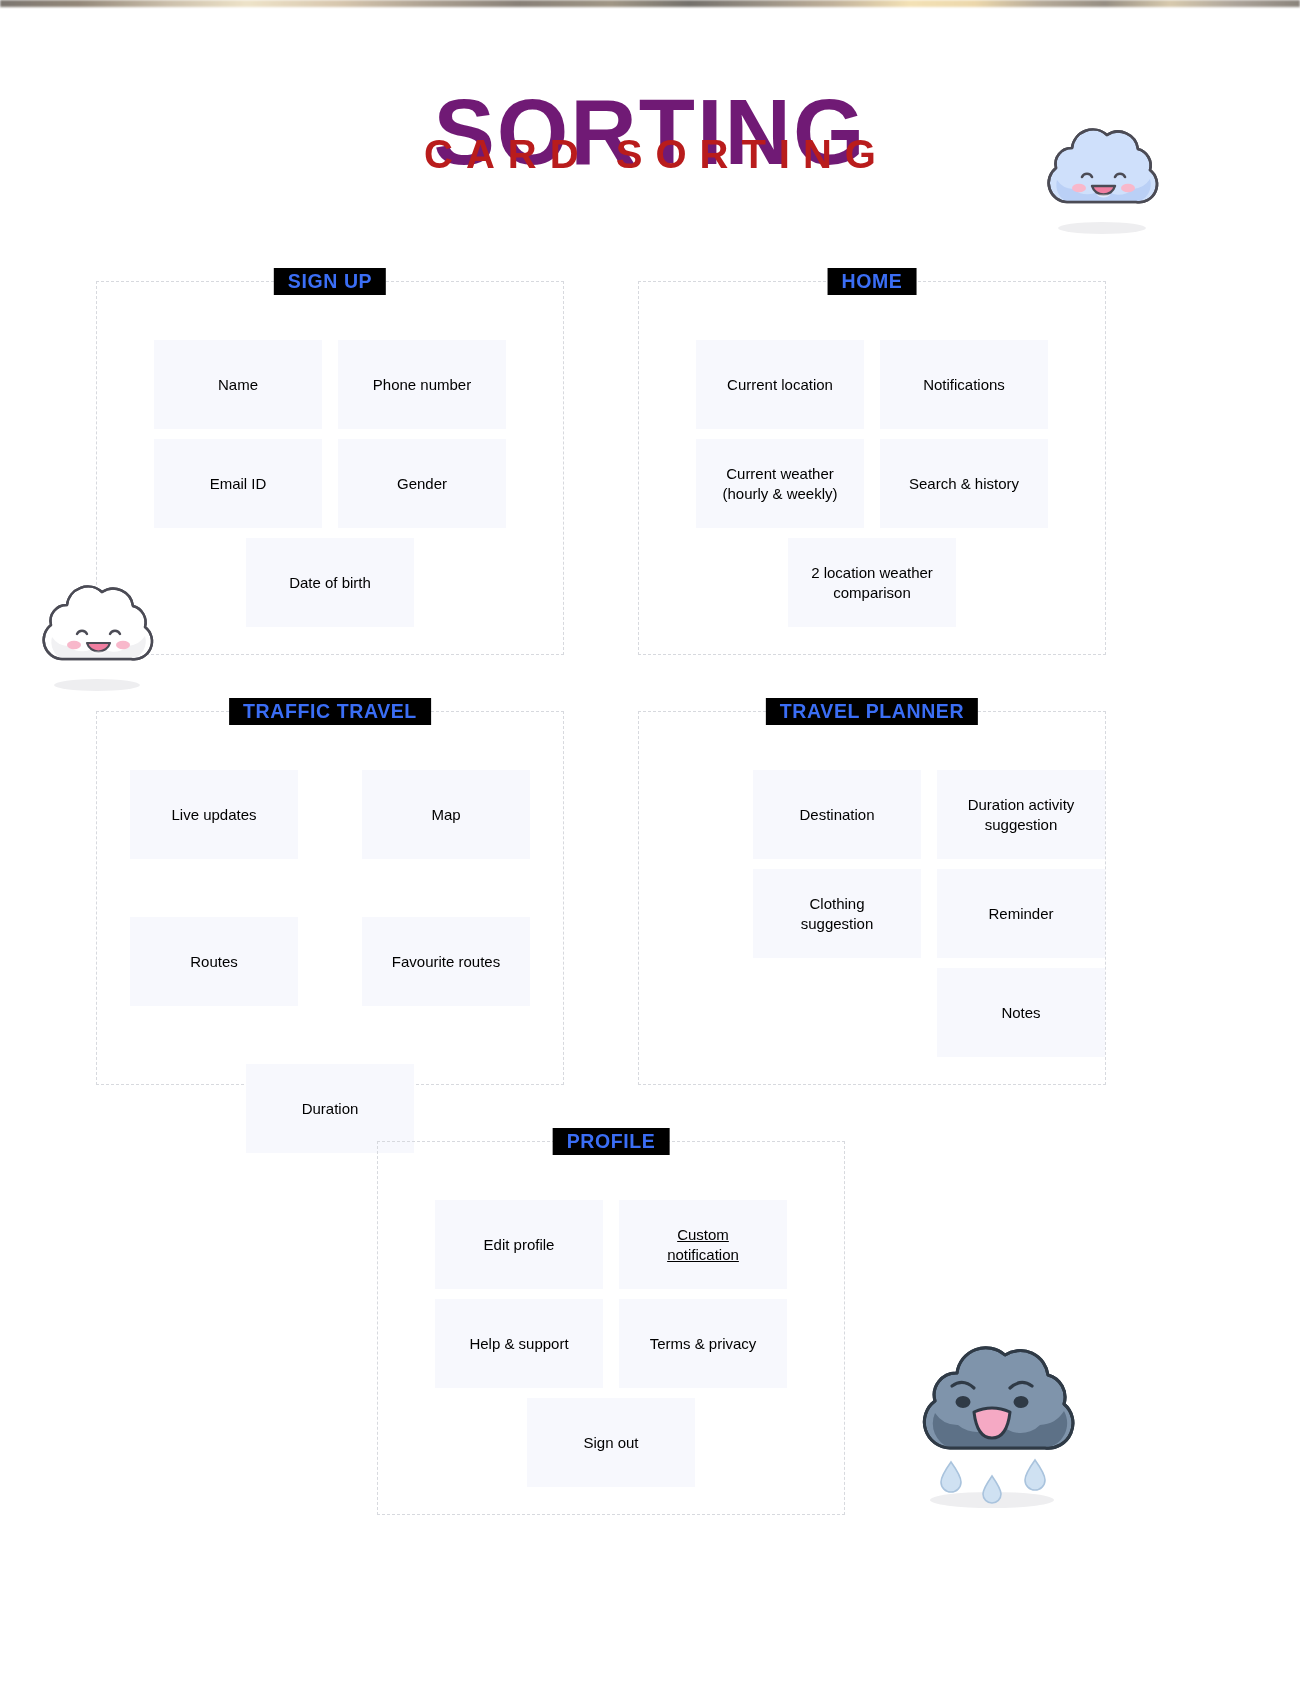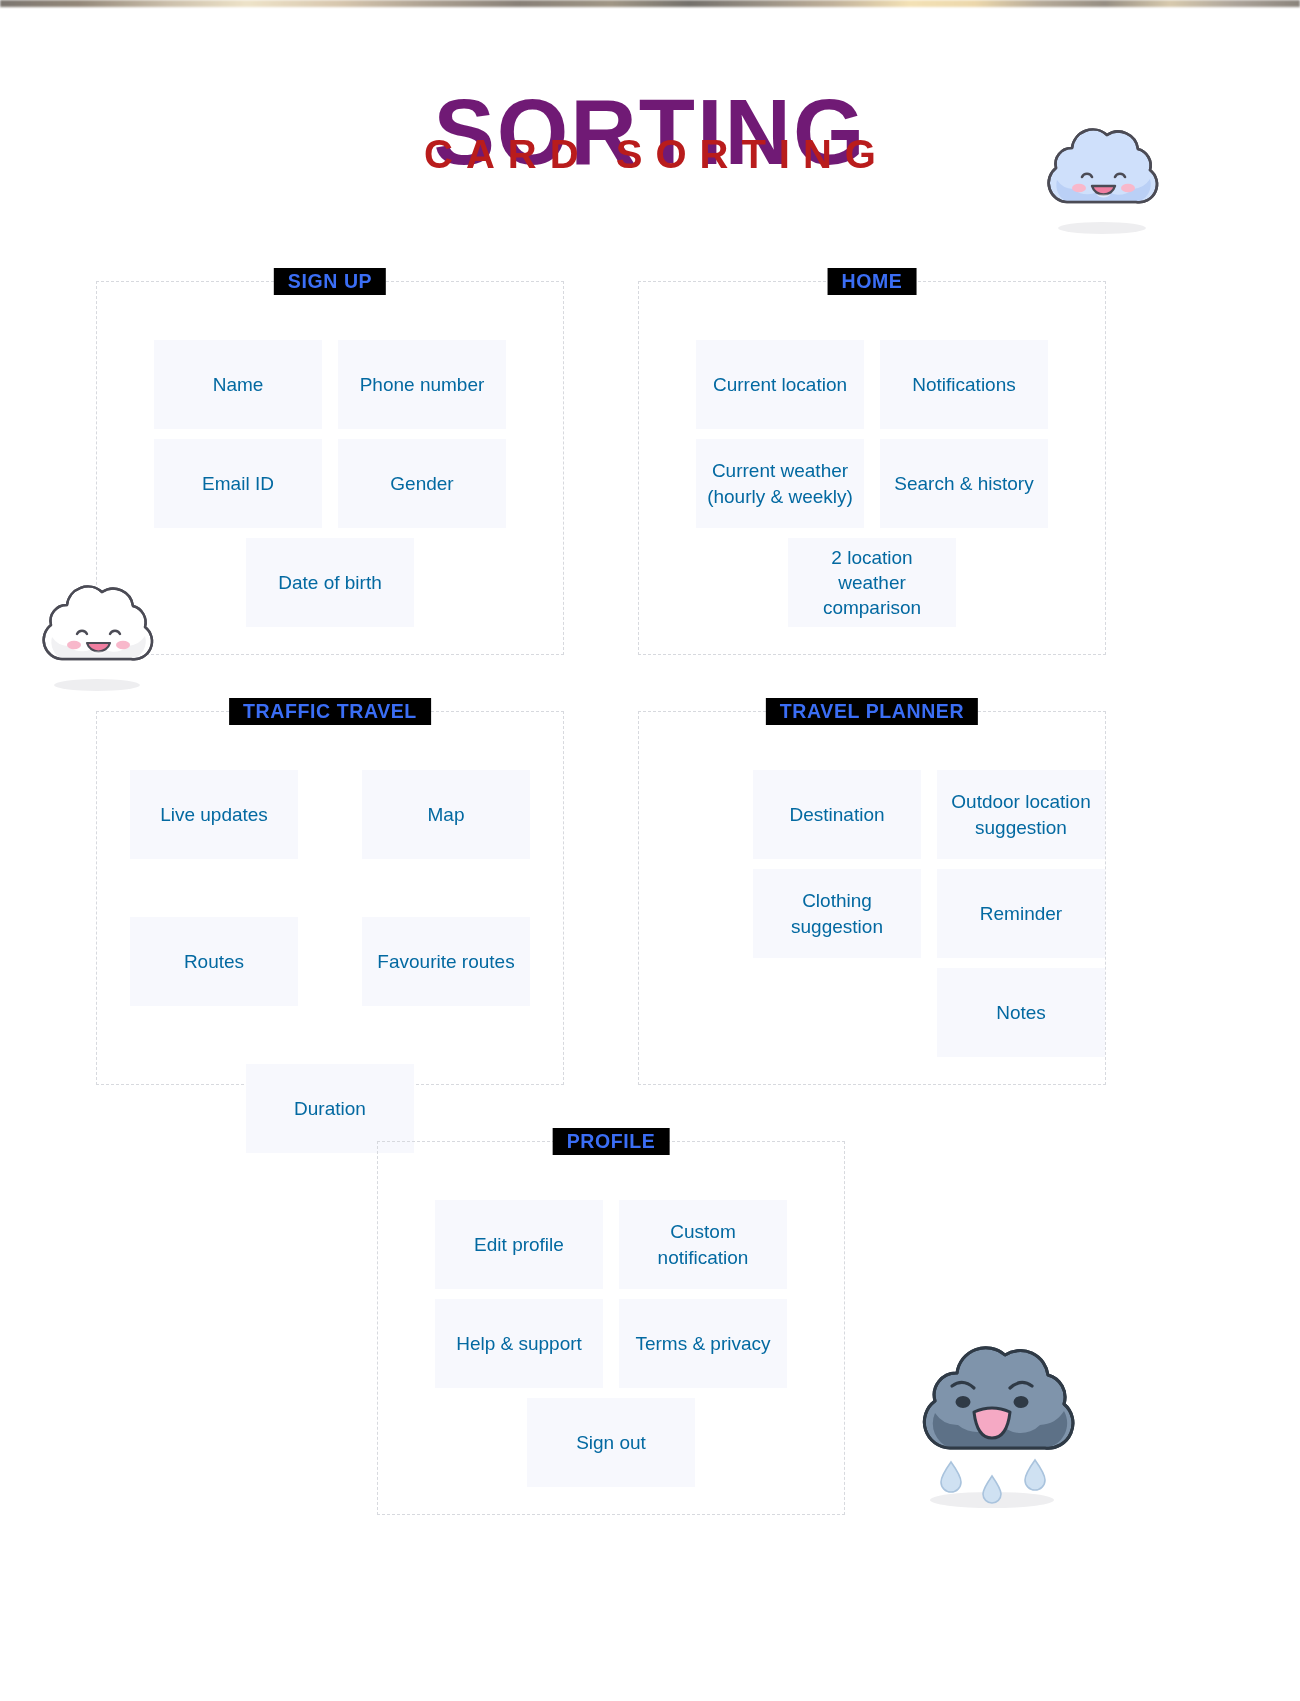--- a/index.html
+++ b/index.html
@@ -84,22 +84,22 @@
     flex-wrap: wrap;
     justify-content: center;
     align-content: flex-start;
   }
   .card {
     background: #f7f8fd;
     display: flex;
     align-items: center;
     justify-content: center;
     text-align: center;
-    color: #0369a1;
-    font-size: 19px;
+    color: #000000;
+    font-size: 15px;
     line-height: 1.33;
     padding: 4px 8px;
     white-space: pre-line;
   }
 
   
   .cloud { position: absolute; }
   .cloud svg { display: block; overflow: visible; }
 </style>
 </head>
@@ -146,34 +146,34 @@
       <div class="card" style="width:168px;height:89px;margin:0 8px 10px 0;">Routes</div>
       <div class="card" style="width:168px;height:89px;margin:0 0 10px 8px;">Favourite routes</div>
       <div class="card" style="width:168px;height:89px;">Duration</div>
     </div>
   </div>
 
   <div class="section" style="left:638px; top:711px; width:468px; height:374px;">
     <div class="section-title">TRAVEL PLANNER</div>
     <div class="cards" style="top:58px; height:290px;justify-content:flex-end;">
       <div class="card" style="width:168px;height:89px;margin:0 8px 10px 0;">Destination</div>
-      <div class="card" style="width:168px;height:89px;margin:0 0 10px 8px;">Outdoor location
+      <div class="card" style="width:168px;height:89px;margin:0 0 10px 8px;">Duration activity
 suggestion</div>
       <div class="card" style="width:168px;height:89px;margin:0 8px 10px 0;">Clothing
 suggestion</div>
       <div class="card" style="width:168px;height:89px;margin:0 0 10px 8px;">Reminder</div>
       <div class="card" style="width:168px;height:89px;">Notes</div>
     </div>
   </div>
 
   <div class="section" style="left:377px; top:1141px; width:468px; height:374px;">
     <div class="section-title">PROFILE</div>
     <div class="cards" style="top:58px; height:290px;">
       <div class="card" style="width:168px;height:89px;margin:0 8px 10px 0;">Edit profile</div>
-      <div class="card" style="width:168px;height:89px;margin:0 0 10px 8px;">Custom
+      <div class="card" style="width:168px;height:89px;margin:0 0 10px 8px;text-decoration:underline;">Custom
 notification</div>
       <div class="card" style="width:168px;height:89px;margin:0 8px 10px 0;">Help &amp; support</div>
       <div class="card" style="width:168px;height:89px;margin:0 0 10px 8px;">Terms &amp; privacy</div>
       <div class="card" style="width:168px;height:89px;">Sign out</div>
     </div>
   </div>
 
   <div class="cloud" style="left:1027px; top:118px; width:150px; height:120px;">
     <svg width="150" height="120" viewBox="0 0 150 120">
       <ellipse cx="75" cy="110" rx="44" ry="6" fill="#eeeef0"></ellipse>

